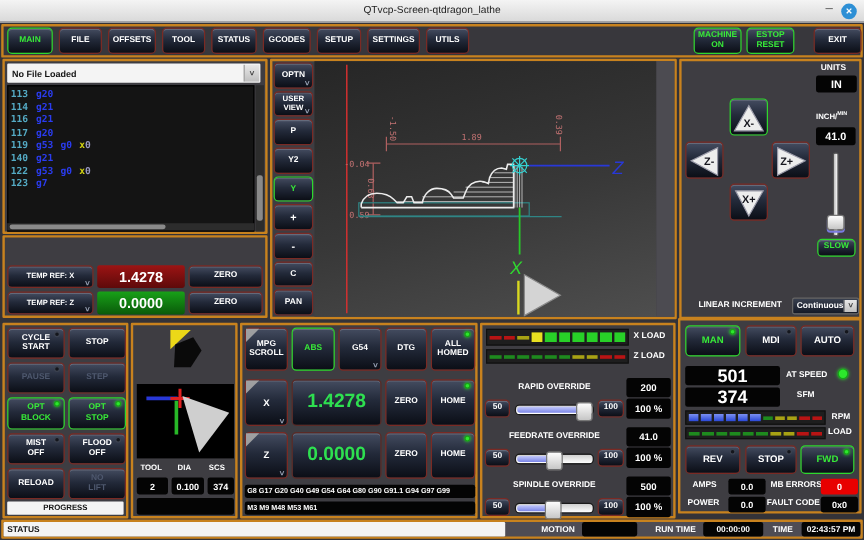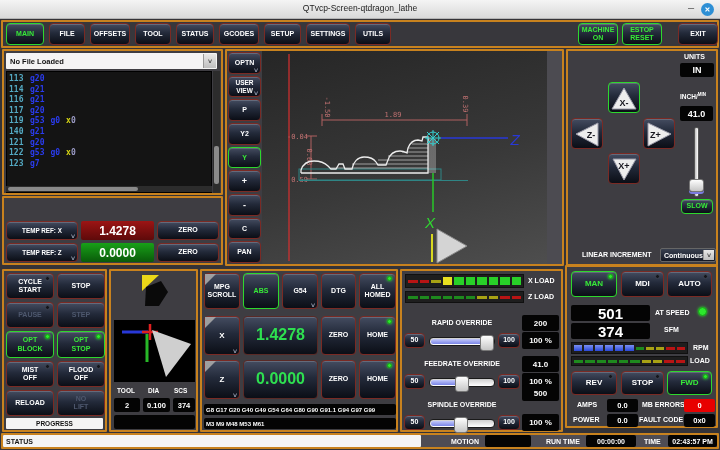--- a/index.html
+++ b/index.html
@@ -72,21 +72,20 @@
     <span class="combo-dd">˅</span>
   </div>
   <div class="abs" style="left:2px;top:20px;width:206px;height:122px;background:#141414;border:1px solid #000">
     <div class="gcode-list" style="left:0;top:0;right:0;bottom:0">
         <div class="gline"><span class="ln">113</span><span class="tk b">g20</span></div>
         <div class="gline"><span class="ln">114</span><span class="tk b">g21</span></div>
         <div class="gline"><span class="ln">116</span><span class="tk b">g21</span></div>
         <div class="gline"><span class="ln">117</span><span class="tk b">g20</span></div>
         <div class="gline"><span class="ln">119</span><span class="tk b">g53</span><span class="tk b">g0</span><span class="tk y">x</span><span class="tk n">0</span></div>
         <div class="gline"><span class="ln">140</span><span class="tk b">g21</span></div>
-        <div class="gline"><span class="ln">121</span><span class="tk b">g20</span></div>
         <div class="gline"><span class="ln">122</span><span class="tk b">g53</span><span class="tk b">g0</span><span class="tk y">x</span><span class="tk n">0</span></div>
         <div class="gline"><span class="ln">123</span><span class="tk b">g7</span></div>
       </div>
   </div>
   <div class="abs" style="left:209px;top:20px;width:7px;height:122px;background:#2c2c2c">
     <div class="abs" style="left:1px;top:75px;width:5px;height:38px;background:#8a8a8a;border-radius:2px"></div>
   </div>
   <div class="abs" style="left:2px;top:135px;width:206px;height:6px;background:#2c2c2c">
     <div class="abs" style="left:2px;top:1px;width:130px;height:4px;background:#8a8a8a;border-radius:2px"></div>
   </div>
@@ -308,21 +307,21 @@
   <div class="blk" style="left:120px;top:61px;width:37px;height:17px;font-size:8px">100 %</div>
 
   <div class="lbl" style="left:0;top:89px;width:120px;text-align:center">FEEDRATE OVERRIDE</div>
   <div class="blk" style="left:120px;top:85px;width:37px;height:16px;font-size:8px">41.0</div>
   <div class="btn" style="left:2px;top:103px;width:21px;height:15px">50</div>
   <div class="hslider" style="left: 27px; top: 107px; width: 66px; --pos: 49%;"></div>
   <div class="btn" style="left:96px;top:103px;width:22px;height:15px">100</div>
   <div class="blk" style="left:120px;top:102px;width:37px;height:17px;font-size:8px">100 %</div>
 
   <div class="lbl" style="left:0;top:130px;width:120px;text-align:center">SPINDLE OVERRIDE</div>
-  <div class="blk" style="left:120px;top:114px;width:37px;height:16px;font-size:8px">500</div>
+  <div class="blk" style="left:120px;top:126px;width:37px;height:16px;font-size:8px">500</div>
   <div class="btn" style="left:2px;top:144px;width:21px;height:15px">50</div>
   <div class="hslider" style="left: 27px; top: 148px; width: 66px; --pos: 47%;"></div>
   <div class="btn" style="left:96px;top:144px;width:22px;height:15px">100</div>
   <div class="blk" style="left:120px;top:143px;width:37px;height:17px;font-size:8px">100 %</div>
 </div>
 
 <div class="panel" style="left:565px;top:265px;width:153px;height:163px">
   <div class="btn on" style="left:4px;top:4px;width:46px;height:26px;font-size:8px"><span>MAN</span><i class="led on"></i></div>
   <div class="btn" style="left:54px;top:4px;width:43px;height:26px;font-size:8px"><span>MDI</span><i class="led off"></i></div>
   <div class="btn" style="left:100px;top:4px;width:45px;height:26px;font-size:8px"><span>AUTO</span><i class="led off"></i></div>

